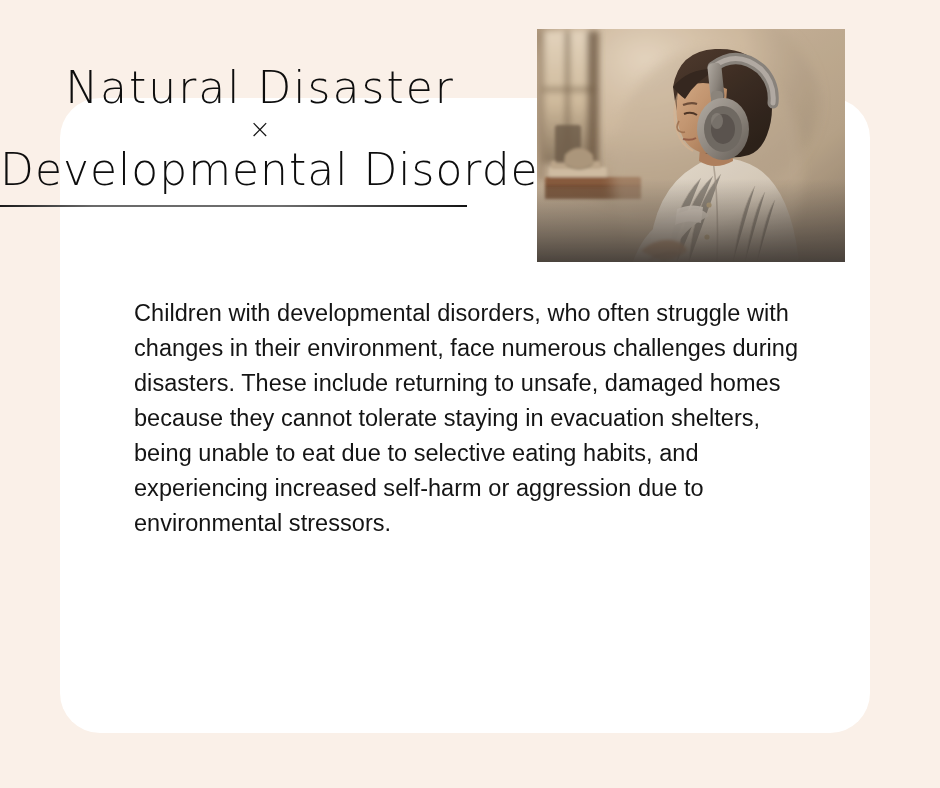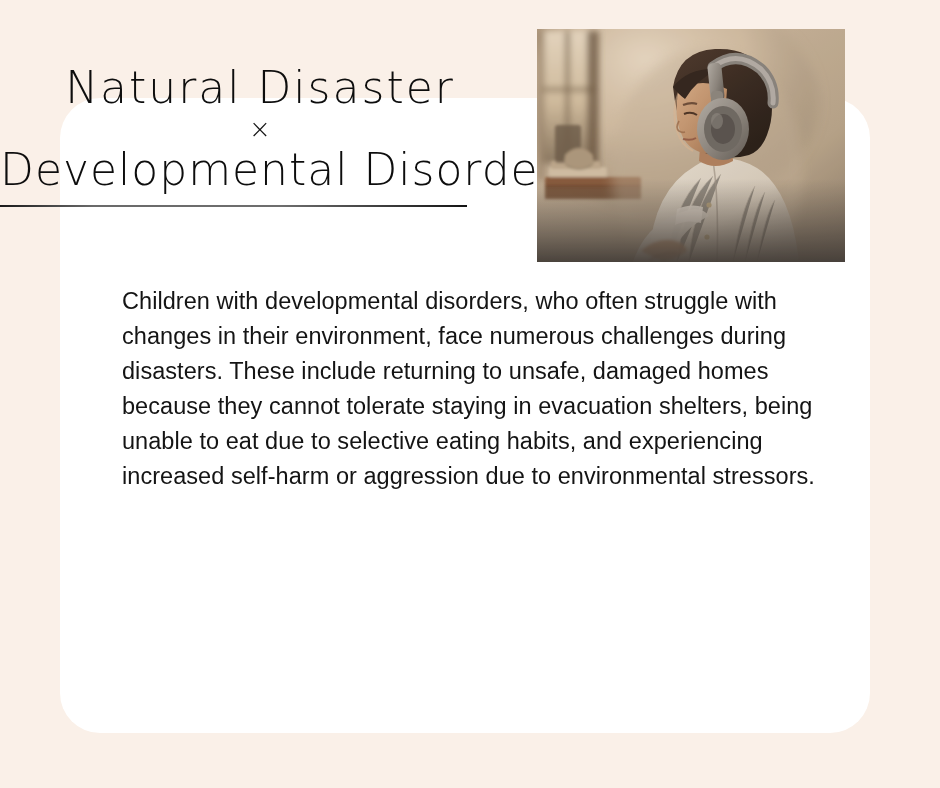--- a/index.html
+++ b/index.html
@@ -99,21 +99,21 @@
     top: 284px;
     width: 700px;
     z-index: 4;
     color: #141414;
     font-family: "Liberation Sans", sans-serif;
     font-size: 23.5px;
     line-height: 35px;
     letter-spacing: 0.05px;
   }
   #body-copy p {
-    margin: 0;
+    margin: 12px;
   }
 </style>
 </head>
 <body>
 
 <div id="slide">
 
   <div id="card"></div>
 
   <div id="title-block">

